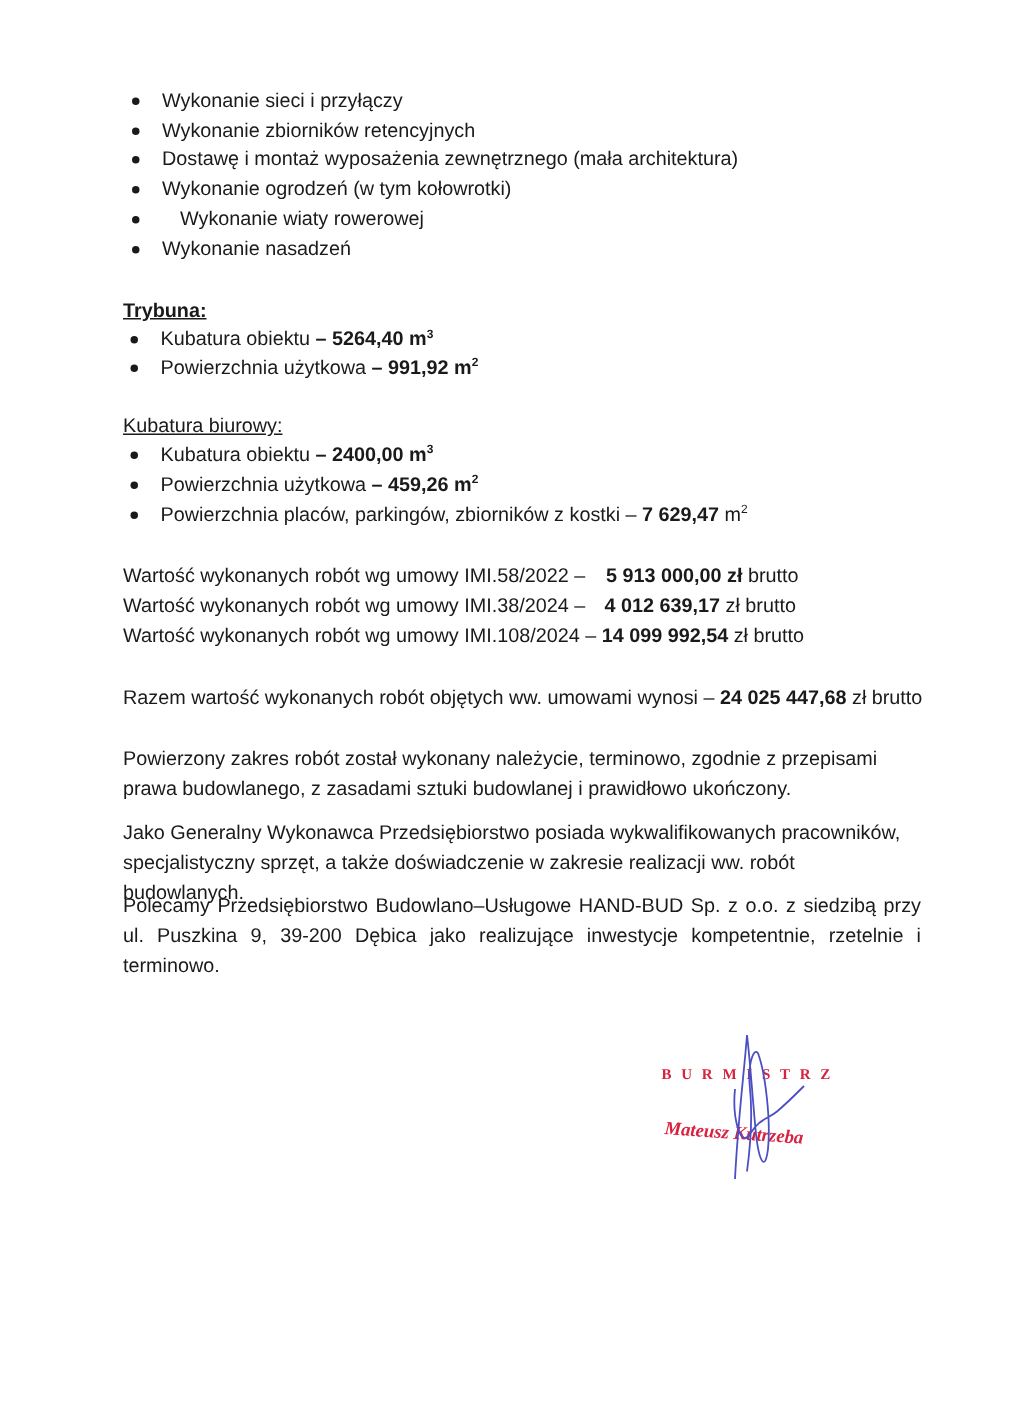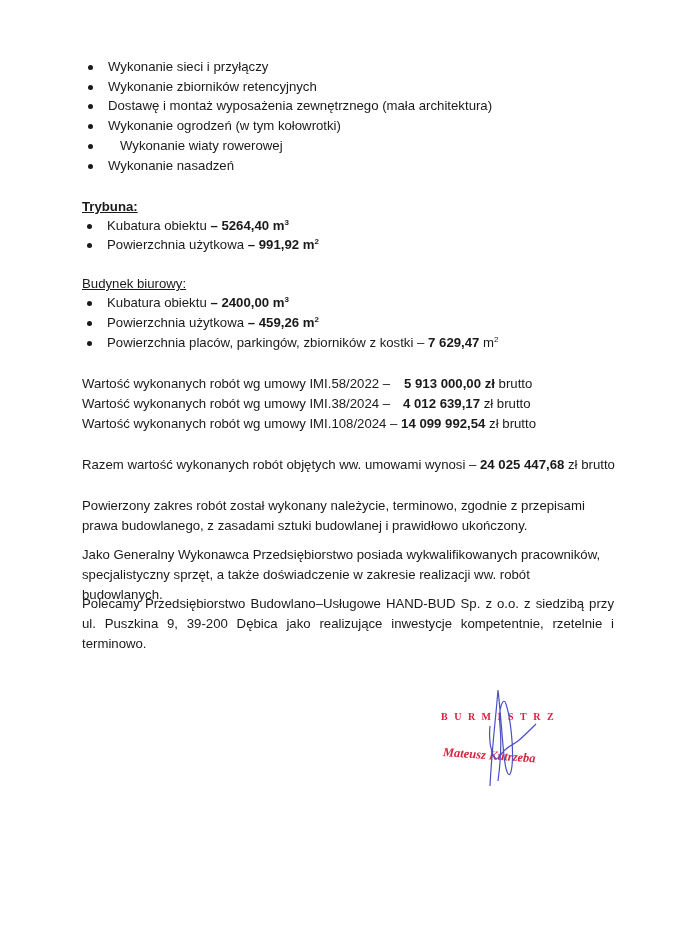--- a/index.html
+++ b/index.html
@@ -41,21 +41,21 @@
   <div class="abs" style="left:107px;top:218px;">
     <span>Kubatura obiektu </span><b>– 5264,40 m</b><sup><b>3</b></sup>
   </div>
   <div class="bullet" style="left:87px;top:243px;"></div>
   <div class="abs" style="left:107px;top:237px;">
     <span>Powierzchnia użytkowa </span><b>– 991,92 m</b><sup><b>2</b></sup>
   </div>
 </div>
 
 <div>
-  <div class="abs heading" style="left:82px;top:276px;">Budynek biurowy:</div>
+  <div class="abs heading" style="left:82px;top:276px;">Kubatura biurowy:</div>
   <div class="bullet" style="left:87px;top:301px;"></div>
   <div class="abs" style="left:107px;top:295px;">
     <span>Kubatura obiektu </span><b>– 2400,00 m</b><sup><b>3</b></sup>
   </div>
   <div class="bullet" style="left:87px;top:321px;"></div>
   <div class="abs" style="left:107px;top:315px;">
     <span>Powierzchnia użytkowa </span><b>– 459,26 m</b><sup><b>2</b></sup>
   </div>
   <div class="bullet" style="left:87px;top:341px;"></div>
   <div class="abs" style="left:107px;top:335px;">

